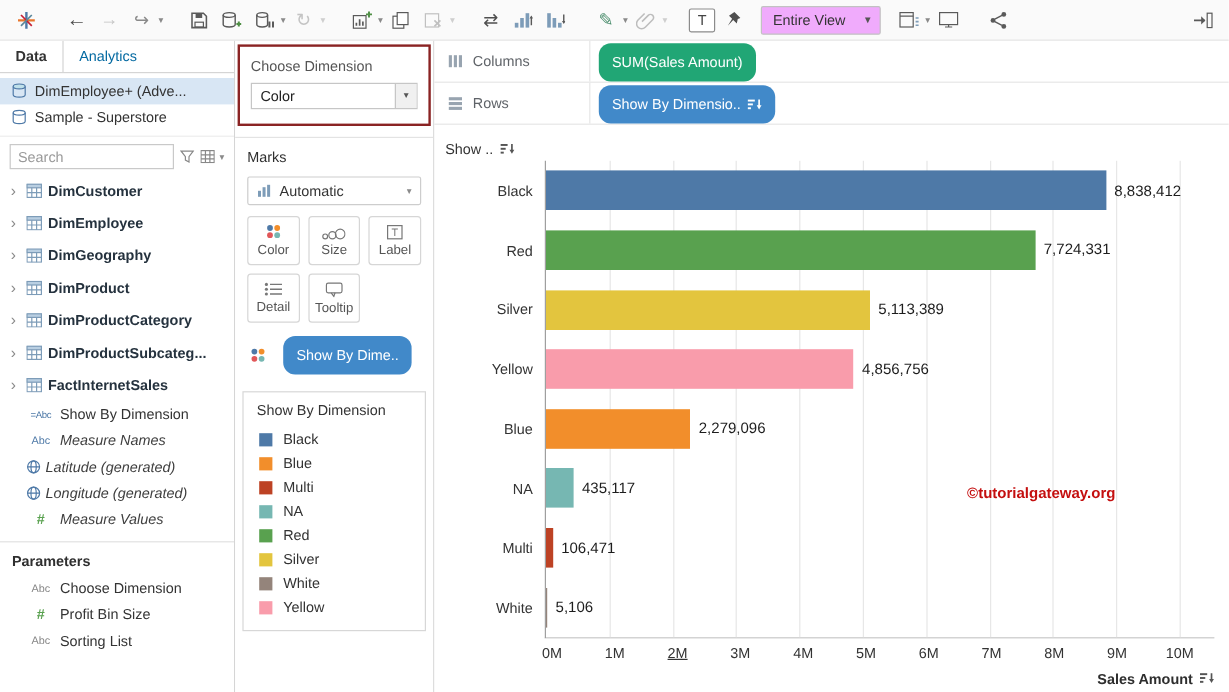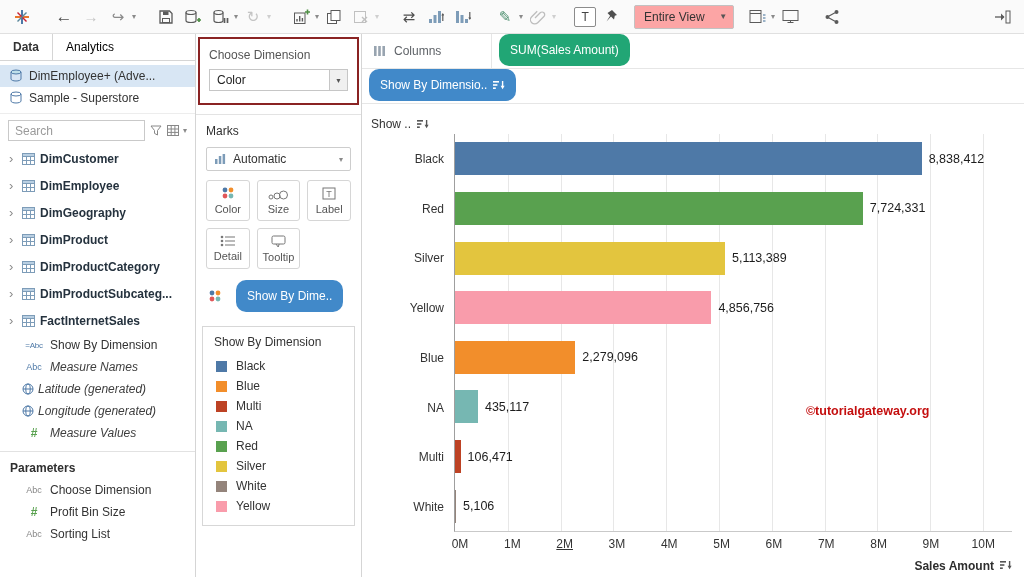--- a/index.html
+++ b/index.html
@@ -16,31 +16,31 @@
     border-bottom:1px solid #e0e0e0;display:flex;align-items:center;padding:0 10px;gap:3px;}
   .ticon{min-width:24px;height:26px;display:inline-flex;align-items:center;justify-content:center;
     color:#4f4f4f;font-size:15px;border-radius:3px;}
   .ticon.bold{font-weight:bold;font-size:17px;}
   .ticon.disabled{color:#c4c4c4;}
   .caret{font-size:8px;color:#8a8a8a;margin-left:-1px;align-self:center;}
   .caret.disabled{color:#cfcfcf;}
   .tsep{width:12px;flex:none;}
   .labelbox{width:22px;height:20px;border:1px solid #8b8b8b;border-radius:2px;display:flex;
     align-items:center;justify-content:center;font-size:12px;color:#444;background:#fff;}
-  .combo{display:flex;align-items:center;height:24px;border:1px solid #c2c2c2;background:#fca5a5;
+  .combo{display:flex;align-items:center;height:24px;border:1px solid #c2c2c2;background:#f0abfc;
     border-radius:2px;padding:0 6px 0 9px;margin:0 8px;min-width:100px;justify-content:space-between;gap:8px;color:#333;}
   .combo .vs-caret{font-size:8px;color:#555;}
 
   
   .left-pane{position:absolute;top:34px;left:0;bottom:0;width:196px;background:#fff;
     border-right:1px solid #d5d5d5;overflow:hidden;}
   .pane-tabs{display:flex;border-bottom:1px solid #d5d5d5;height:27px;align-items:center;}
   .tab{padding:6px 13px;}
   .tab.active{font-weight:bold;border-right:1px solid #d5d5d5;background:#fff;}
-  .tab.inactive{color:#000000;}
+  .tab.inactive{color:#0369a1;}
   .ds-section{padding:4px 0;border-bottom:1px solid #ededed;}
   .ds-row{display:flex;align-items:center;gap:6px;height:22px;padding:0 9px;white-space:nowrap;overflow:hidden;}
   .ds-row.selected{background:#d8e6f4;}
   .search-row{display:flex;align-items:center;gap:5px;padding:6px 8px 4px;}
   .search-input{flex:1;height:21px;border:1px solid #c9c9c9;padding:0 6px;font-family:inherit;
     font-size:12px;color:#333;background:#fff;min-width:0;}
   .search-input::placeholder{color:#9a9a9a;}
   .pane-heading{font-weight:bold;padding:9px 10px 4px;color:#2f2f2f;}
   .table-row{display:flex;align-items:center;gap:5px;height:27px;padding:0 4px 0 9px;
     font-weight:bold;color:#25323e;white-space:nowrap;overflow:hidden;}
@@ -79,21 +79,21 @@
   .pill.blue{background:#4189c9;}
   .pill.green{background:#21a675;}
   .legend-card{margin:14px 6px 0;border:1px solid #d7d7d7;background:#fff;padding:7px 0 9px;}
   .legend-title{padding:1px 11px 7px;color:#333;}
   .legend-item{display:flex;align-items:center;gap:9px;height:20px;padding:0 13px;}
   .swatch{width:11px;height:11px;flex:none;}
 
   
   .right-pane{position:absolute;top:34px;left:362px;right:0;bottom:0;background:#fff;
     display:flex;flex-direction:column;}
-  .shelf-row{height:35px;display:flex;align-items:flex-start;border-bottom:1px solid #e6e6e6;flex:none;}
+  .shelf-row{height:35px;display:flex;align-items:flex-end;border-bottom:1px solid #e6e6e6;flex:none;}
   .shelf-label{width:130px;display:flex;align-items:center;gap:8px;padding-left:11px;color:#5f6368;
     border-right:1px solid #e6e6e6;height:100%;}
   .shelf-pills{flex:1;display:flex;align-items:center;padding-left:7px;}
 
   .sheet{flex:1;display:flex;flex-direction:column;padding-left:6px;position:relative;min-height:0;}
   .chart-title{height:30px;display:flex;align-items:center;gap:6px;padding:10px 0 0 3px;color:#333;flex:none;}
   .chart-body{flex:1;display:flex;margin-right:12px;min-height:0;}
   .cat-col{width:86px;display:flex;flex-direction:column;flex:none;}
   .cat-label{flex:1;display:flex;align-items:center;justify-content:flex-end;padding-right:10px;color:#333;}
   .plot{flex:1;position:relative;border-left:1px solid #9f9f9f;border-bottom:1px solid #c9c9c9;}
@@ -561,20 +561,30 @@
       </span>
       <span>Columns</span>
     </span>
     <span class="shelf-pills">
       <span class="pill green">
         <span>SUM(Sales Amount)</span>
       </span>
     </span>
   </div>
   <div class="shelf-row">
+    <span class="shelf-label">
+      <span class="svgwrap">
+        <svg width="13" height="12" viewBox="0 0 13 12">
+            <rect x="1" y="1" width="11" height="2.6" fill="#98a4b0"></rect>
+            <rect x="1" y="5" width="11" height="2.6" fill="#98a4b0"></rect>
+            <rect x="1" y="9" width="11" height="2.6" fill="#98a4b0"></rect>
+          </svg>
+      </span>
+      <span>Rows</span>
+    </span>
     <span class="shelf-pills">
       <span class="pill blue">
         <span>Show By Dimensio..</span>
         <span class="svgwrap">
           <svg width="12" height="11" viewBox="0 0 12 11">
               <rect x="0" y="1" width="6" height="1.6" fill="#fff"></rect>
               <rect x="0" y="4.2" width="4.4" height="1.6" fill="#fff"></rect>
               <rect x="0" y="7.4" width="2.8" height="1.6" fill="#fff"></rect>
               <path d="M9.6 1v5.4" stroke="#fff" stroke-width="1.4"></path>
               <path d="M7.6 5.8h4l-2 3.4z" fill="#fff"></path>

